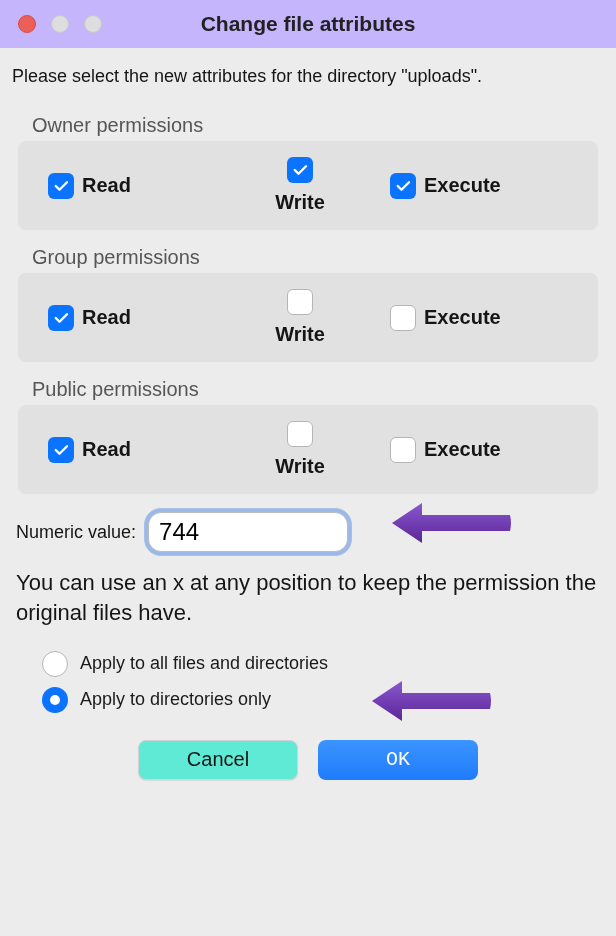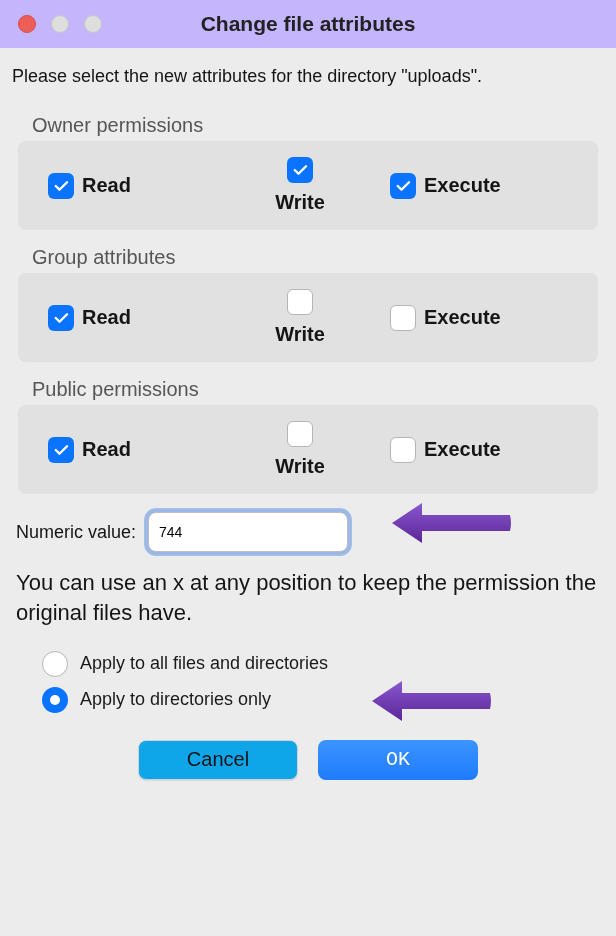--- a/index.html
+++ b/index.html
@@ -100,23 +100,23 @@
       position: relative;
     }
     .numeric-label {
       font-size: 18px;
       color: #151515;
     }
     .numeric-input {
       width: 200px;
       height: 40px;
       border: 1px solid #bdbdbd;
-      border-radius: 8px;
+      border-radius: 13px;
       background: #fff;
-      font-size: 14px;
+      font-size: 24px;
       padding: 0 10px;
       outline: 3px solid #9bb8e8;
       outline-offset: 0;
       box-shadow: 0 0 0 4px rgba(98,147,226,0.5);
       font-family: inherit;
     }
     .help-text {
       font-size: 22px;
       line-height: 1.35;
       color: #151515;
@@ -175,21 +175,21 @@
     .btn {
       width: 160px;
       height: 40px;
       border-radius: 8px;
       font-size: 20px;
       border: none;
       cursor: pointer;
       font-family: inherit;
     }
     .btn-cancel {
-      background: #0ea5e9;
+      background: #5eead4;
       color: #151515;
       border: 1px solid #d2d2d2;
       box-shadow: 0 1px 1px rgba(0,0,0,0.08);
     }
     .btn-ok {
       background: linear-gradient(#3b94ff,#1f7bfb);
       color: #fff;
       font-family: Liberation Mono, monospace;
     }
     .arrow {
@@ -234,21 +234,21 @@
     <div class="perm-item">
       <span class="checkbox checked">
         <svg viewBox="0 0 24 24">
             <path d="M5 12l5 5L20 7" stroke="#fff" stroke-width="3.2" fill="none" stroke-linecap="round" stroke-linejoin="round"></path>
           </svg>
       </span>
       <span>Execute</span>
     </div>
   </div>
 
-  <div class="group-label">Group attributes</div>
+  <div class="group-label">Group permissions</div>
   <div class="perm-box">
     <div class="perm-item">
       <span class="checkbox checked">
         <svg viewBox="0 0 24 24">
             <path d="M5 12l5 5L20 7" stroke="#fff" stroke-width="3.2" fill="none" stroke-linecap="round" stroke-linejoin="round"></path>
           </svg>
       </span>
       <span>Read</span>
     </div>
     <div class="perm-item">

